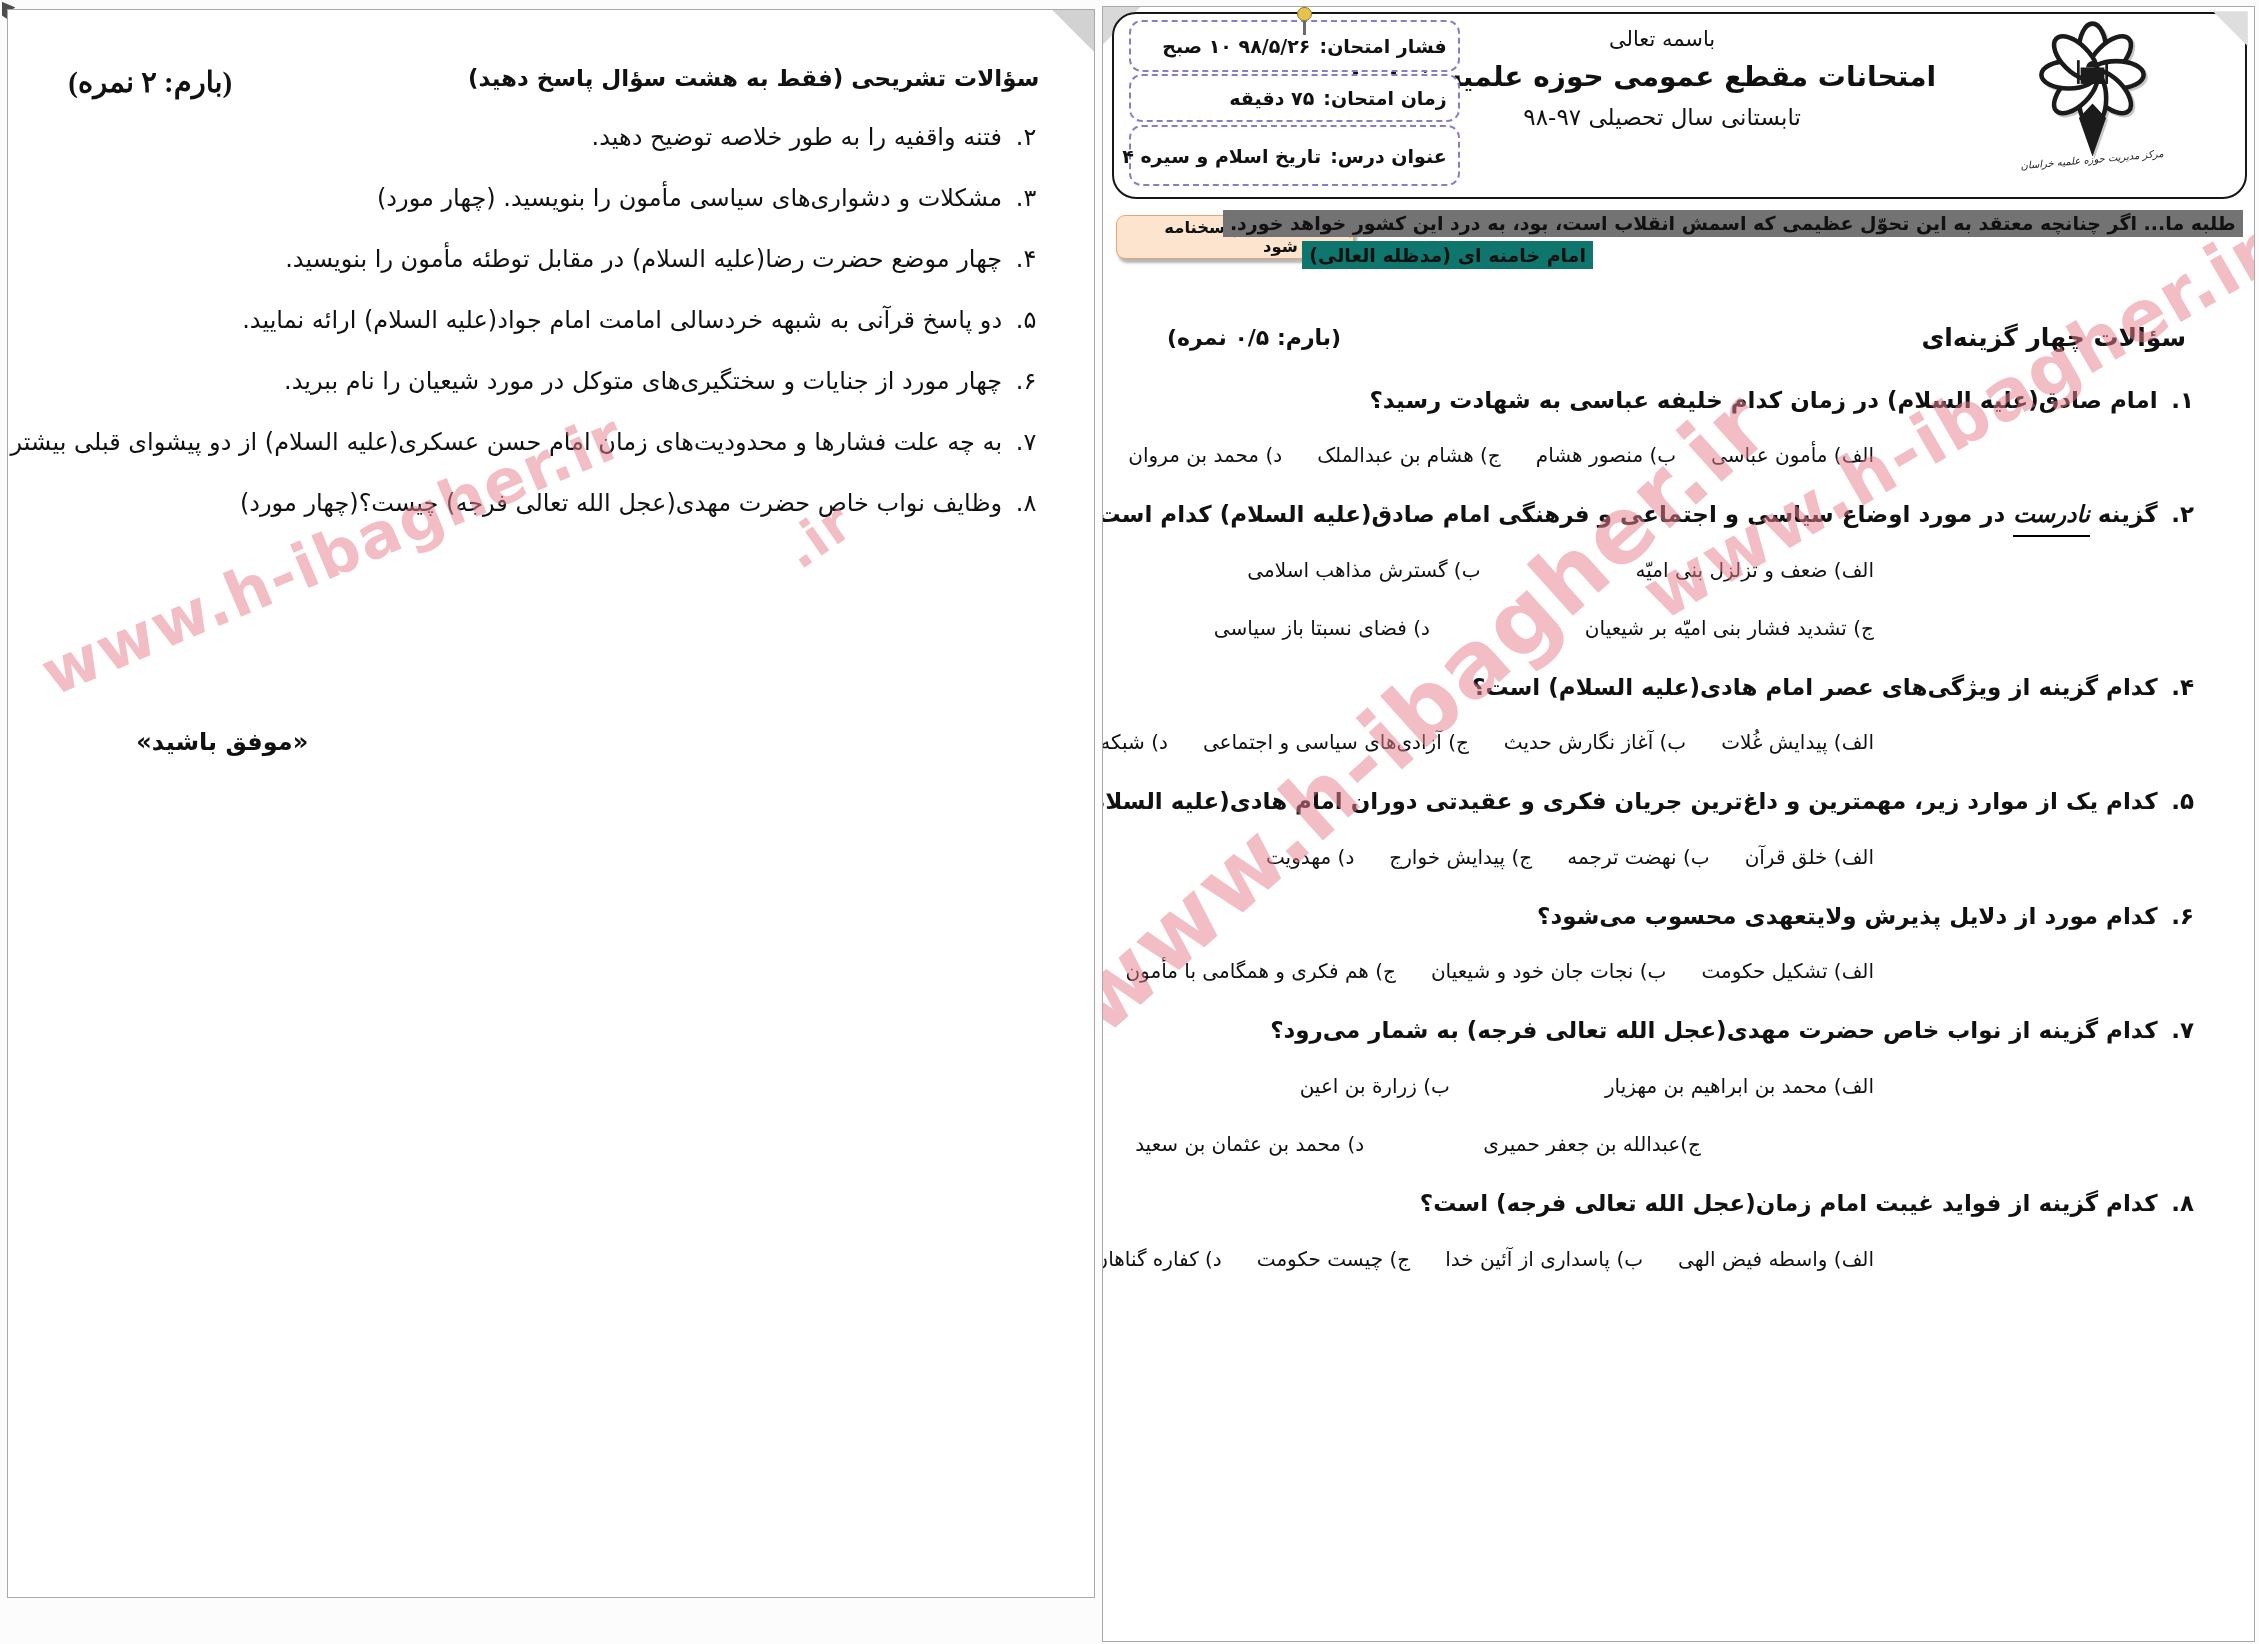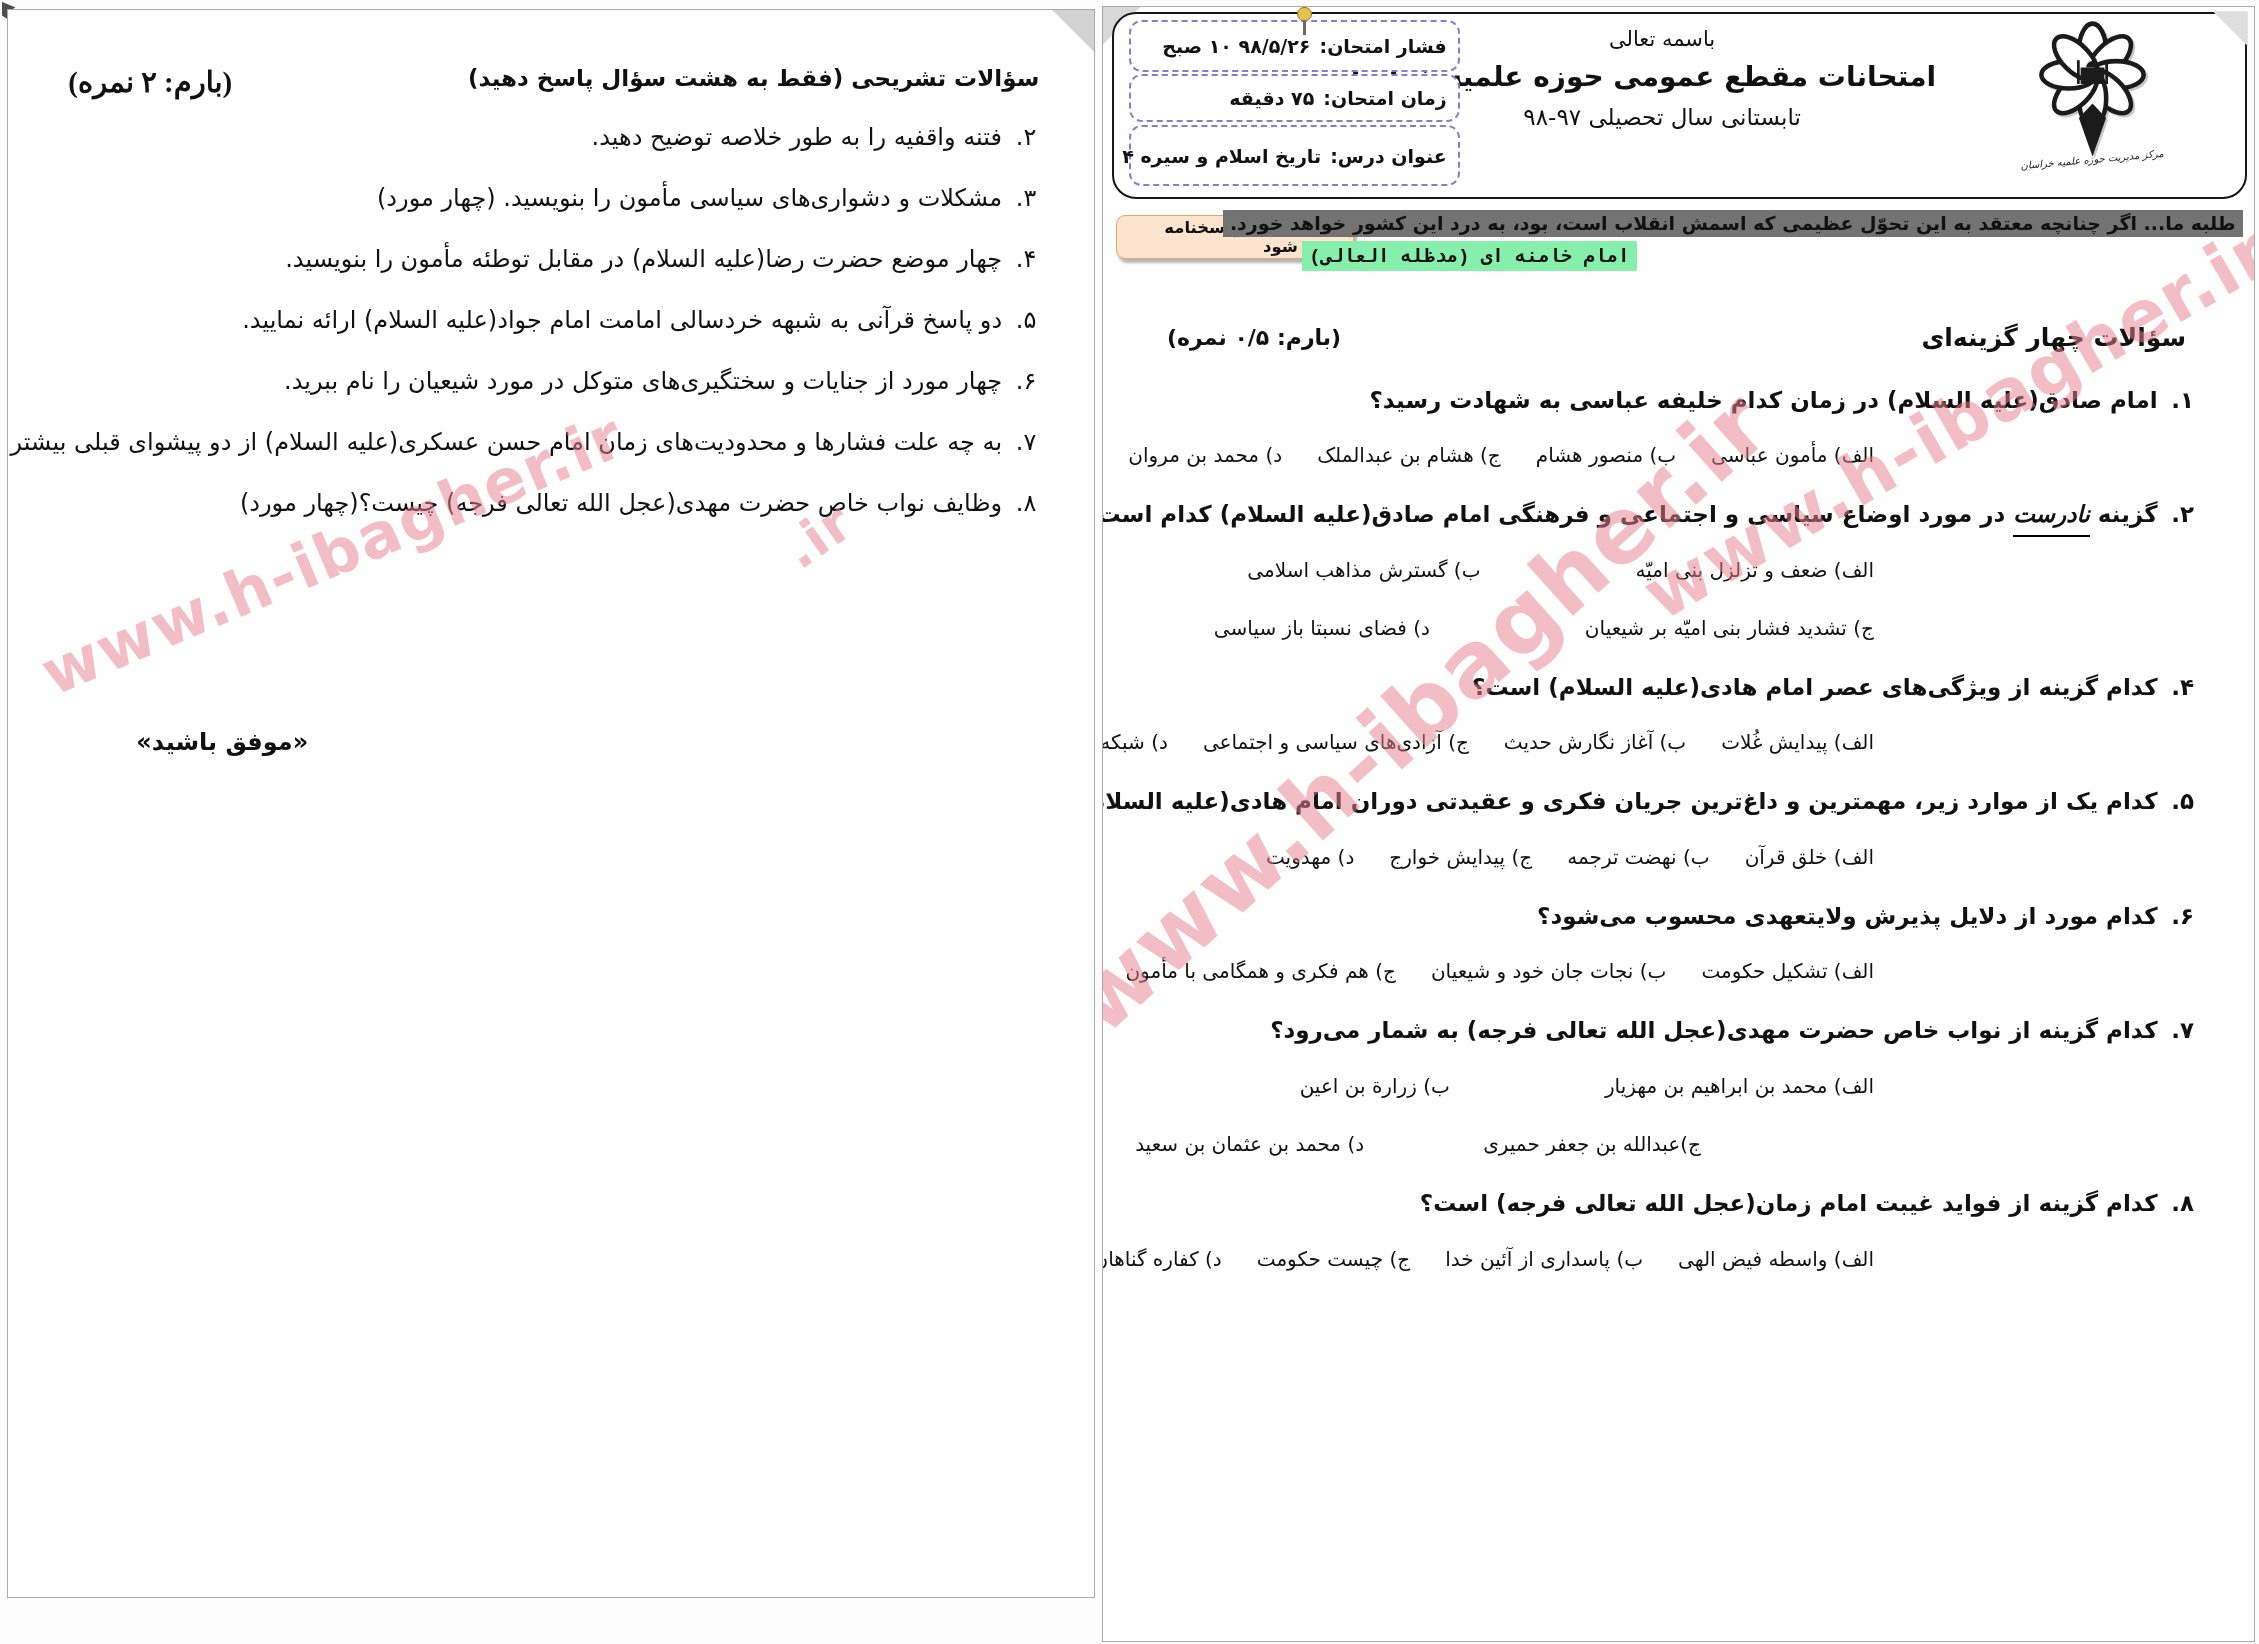--- a/index.html
+++ b/index.html
@@ -47,21 +47,21 @@
   .term{font-size:23px;}
   .logo{position:absolute;right:71px;top:5.5px;width:164px;height:174px;text-align:center;}
   .logo svg{filter:drop-shadow(2.7px 2.7px 0 rgba(0,0,0,.22));}
   .logo-caption{display:block;font-size:10px;font-style:italic;direction:rtl;color:#222;
     transform:rotate(-5deg);margin-top:-5.5px;}
 
   .quote-wrap{position:absolute;top:203px;right:11px;width:941px;direction:rtl;text-align:right;
     font-weight:bold;font-size:19px;z-index:1;}
   .quote-line{background:#737373;padding:2.7px 7.3px;display:inline-block;white-space:nowrap;}
   .quote-attr-row{text-align:left;margin-top:4.6px;}
-  .quote-attr{background:#86efac;padding:2.7px 7.3px;display:inline-block;font-family:Liberation Mono, monospace;}
+  .quote-attr{background:#0f766e;padding:2.7px 7.3px;display:inline-block;}
 
   .answer-note{position:absolute;top:208px;left:12.8px;width:236px;height:42px;background:#fce4cf;
     border:1.8px solid #eca36e;border-radius:9.1px;box-shadow:2.7px 3.7px 2.7px rgba(110,110,110,.5);
     display:flex;align-items:center;justify-content:center;font-weight:bold;font-size:16.4px;direction:rtl;}
 
   .mc-title{position:absolute;top:316px;right:68px;font-size:25px;font-weight:bold;direction:rtl;}
   .mc-score{position:absolute;top:318px;left:64px;font-size:22px;font-weight:bold;direction:rtl;}
   #mc-qs{position:absolute;top:378px;right:60px;left:7.3px;direction:rtl;text-align:right;}
   .mcq{margin-bottom:9.1px;}
   .stem{font-size:23px;font-weight:bold;line-height:31px;margin-bottom:25.6px;white-space:nowrap;}

